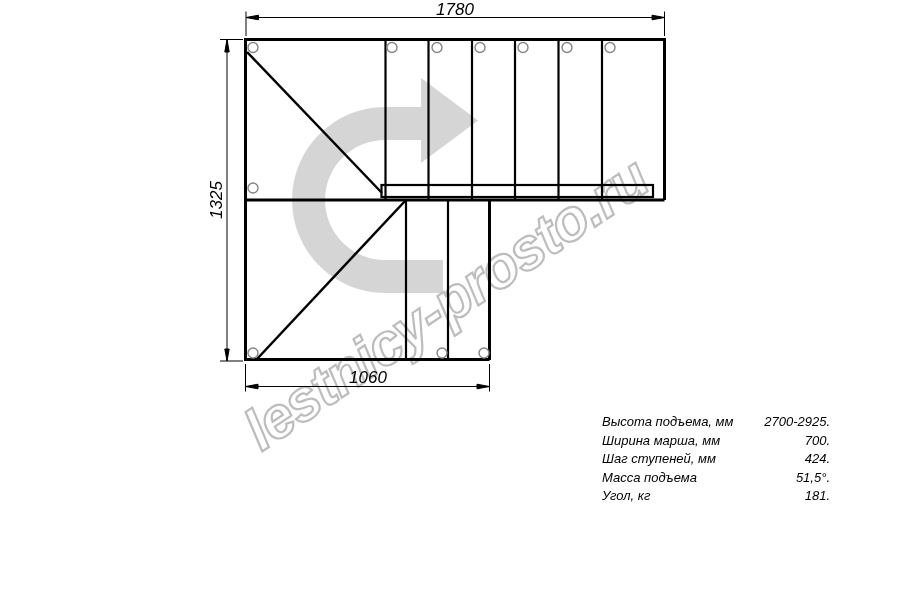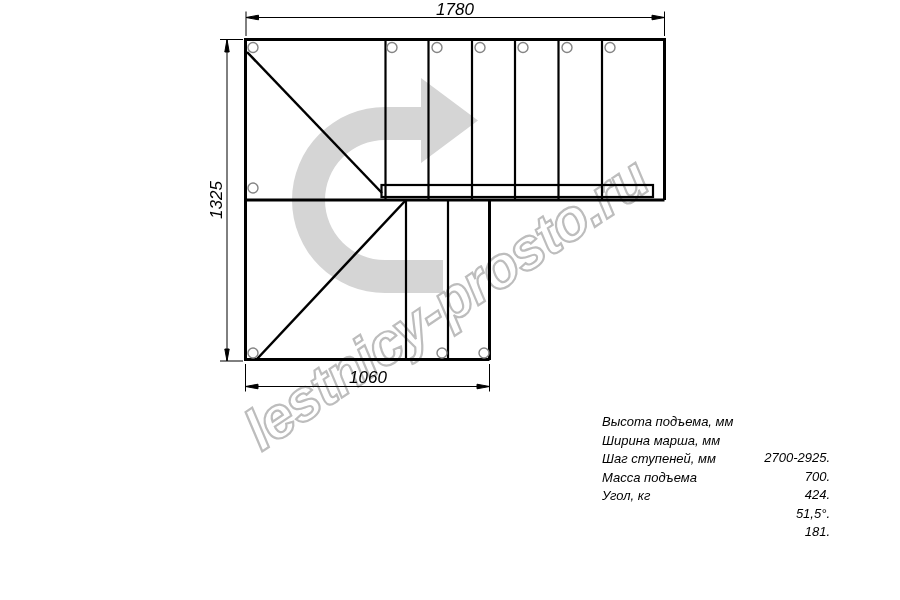--- a/index.html
+++ b/index.html
@@ -44,21 +44,21 @@
     color: #000000;
   }
   .spec-row {
     display: flex;
     justify-content: space-between;
     height: 18.5px;
     line-height: 18.5px;
     white-space: nowrap;
   }
   .spec-label { text-align: left; }
-  .spec-value { text-align: right; margin-top: 36px; }
+  .spec-value { text-align: right; }
 </style>
 </head>
 <body>
 
 <div class="canvas">
   <svg width="900" height="600" viewBox="0 0 900 600">
 
     <path d="M385,107 A93,93 0 0 0 385,293 L443,293 L443,260 L385,260
              A60,60 0 0 1 385,140 L421,140 L421,163 L478,120.5 L421,78 L421,107 Z" fill="#d5d5d5"></path>
 

